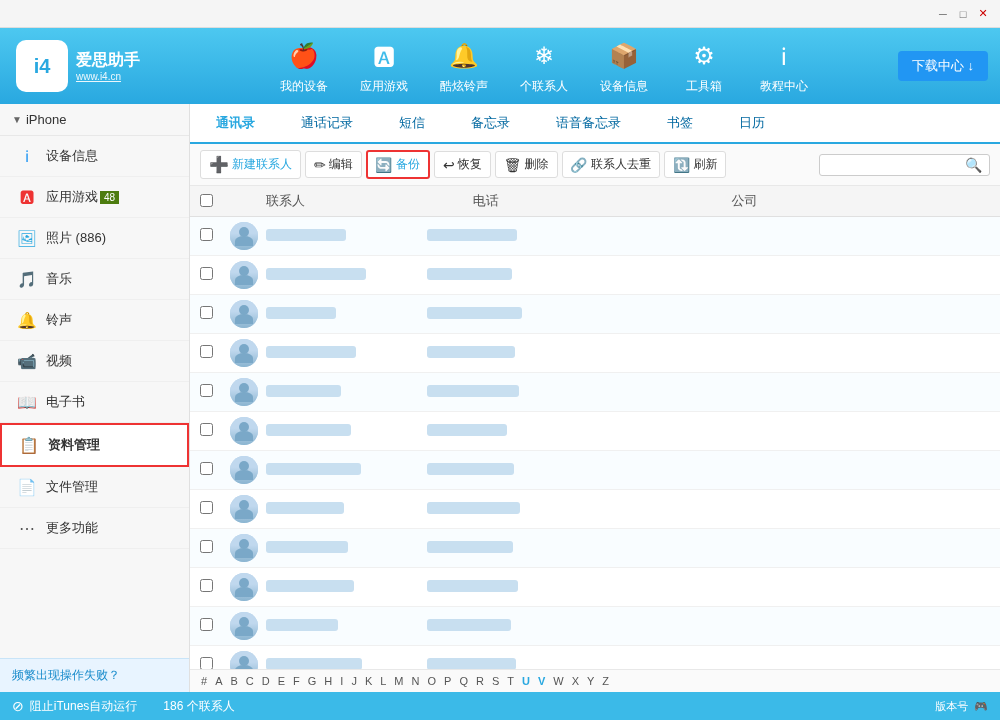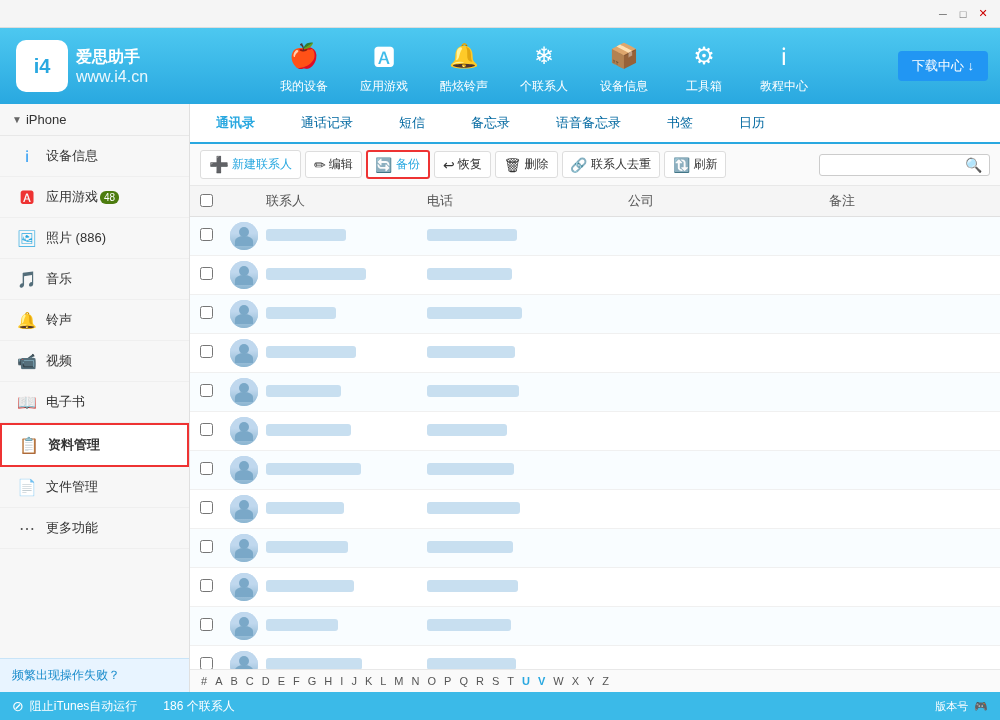--- a/index.html
+++ b/index.html
@@ -40,21 +40,21 @@
     .logo-box {
       width: 52px; height: 52px;
       background: #fff;
       border-radius: 10px;
       display: flex; align-items: center; justify-content: center;
       margin-right: 8px;
       font-weight: bold; font-size: 20px; color: #29a8e0;
     }
     .logo-text { color: #fff; }
     .logo-text .main { font-size: 16px; font-weight: bold; }
-    .logo-text .sub { font-size: 16px; opacity: 0.9; }
+    .logo-text .sub { font-size: 10px; opacity: 0.9; text-decoration: underline; }
 
     .nav-area {
       flex: 1;
       display: flex;
       align-items: center;
       justify-content: center;
       height: 100%;
     }
     .nav-item {
       display: flex; flex-direction: column; align-items: center; justify-content: center;
@@ -123,21 +123,21 @@
     }
     .sidebar-icon {
       width: 22px; height: 22px;
       display: flex; align-items: center; justify-content: center;
       font-size: 16px; flex-shrink: 0;
     }
     .sidebar-label { font-size: 13px; }
     .badge {
       background: #4d7c0f;
       color: #fff;
-      border-radius: 6px;
+      border-radius: 0;
       font-size: 10px;
       padding: 1px 4px;
       margin-left: 2px;
     }
 
     .sidebar-spacer { flex: 1; }
     .sidebar-help {
       padding: 8px 12px;
       background: #e8f4ff;
       border-top: 1px solid #c8e4f8;
@@ -475,21 +475,20 @@
     </div>
 
     <div class="table-header">
       <div class="col-check">
         <input type="checkbox" style="">
       </div>
       <div class="col-avatar"></div>
       <div class="col-name">联系人</div>
       <div class="col-phone">电话</div>
       <div class="col-company">公司</div>
-      <div class="col-note">备注</div>
     </div>
 
     <div class="contact-list" id="contact-list">
 
     <div class="contact-row">
     <div class="col-check">
       <input type="checkbox" style="">
     </div>
     <div class="col-avatar">
       <div class="avatar-circle">

